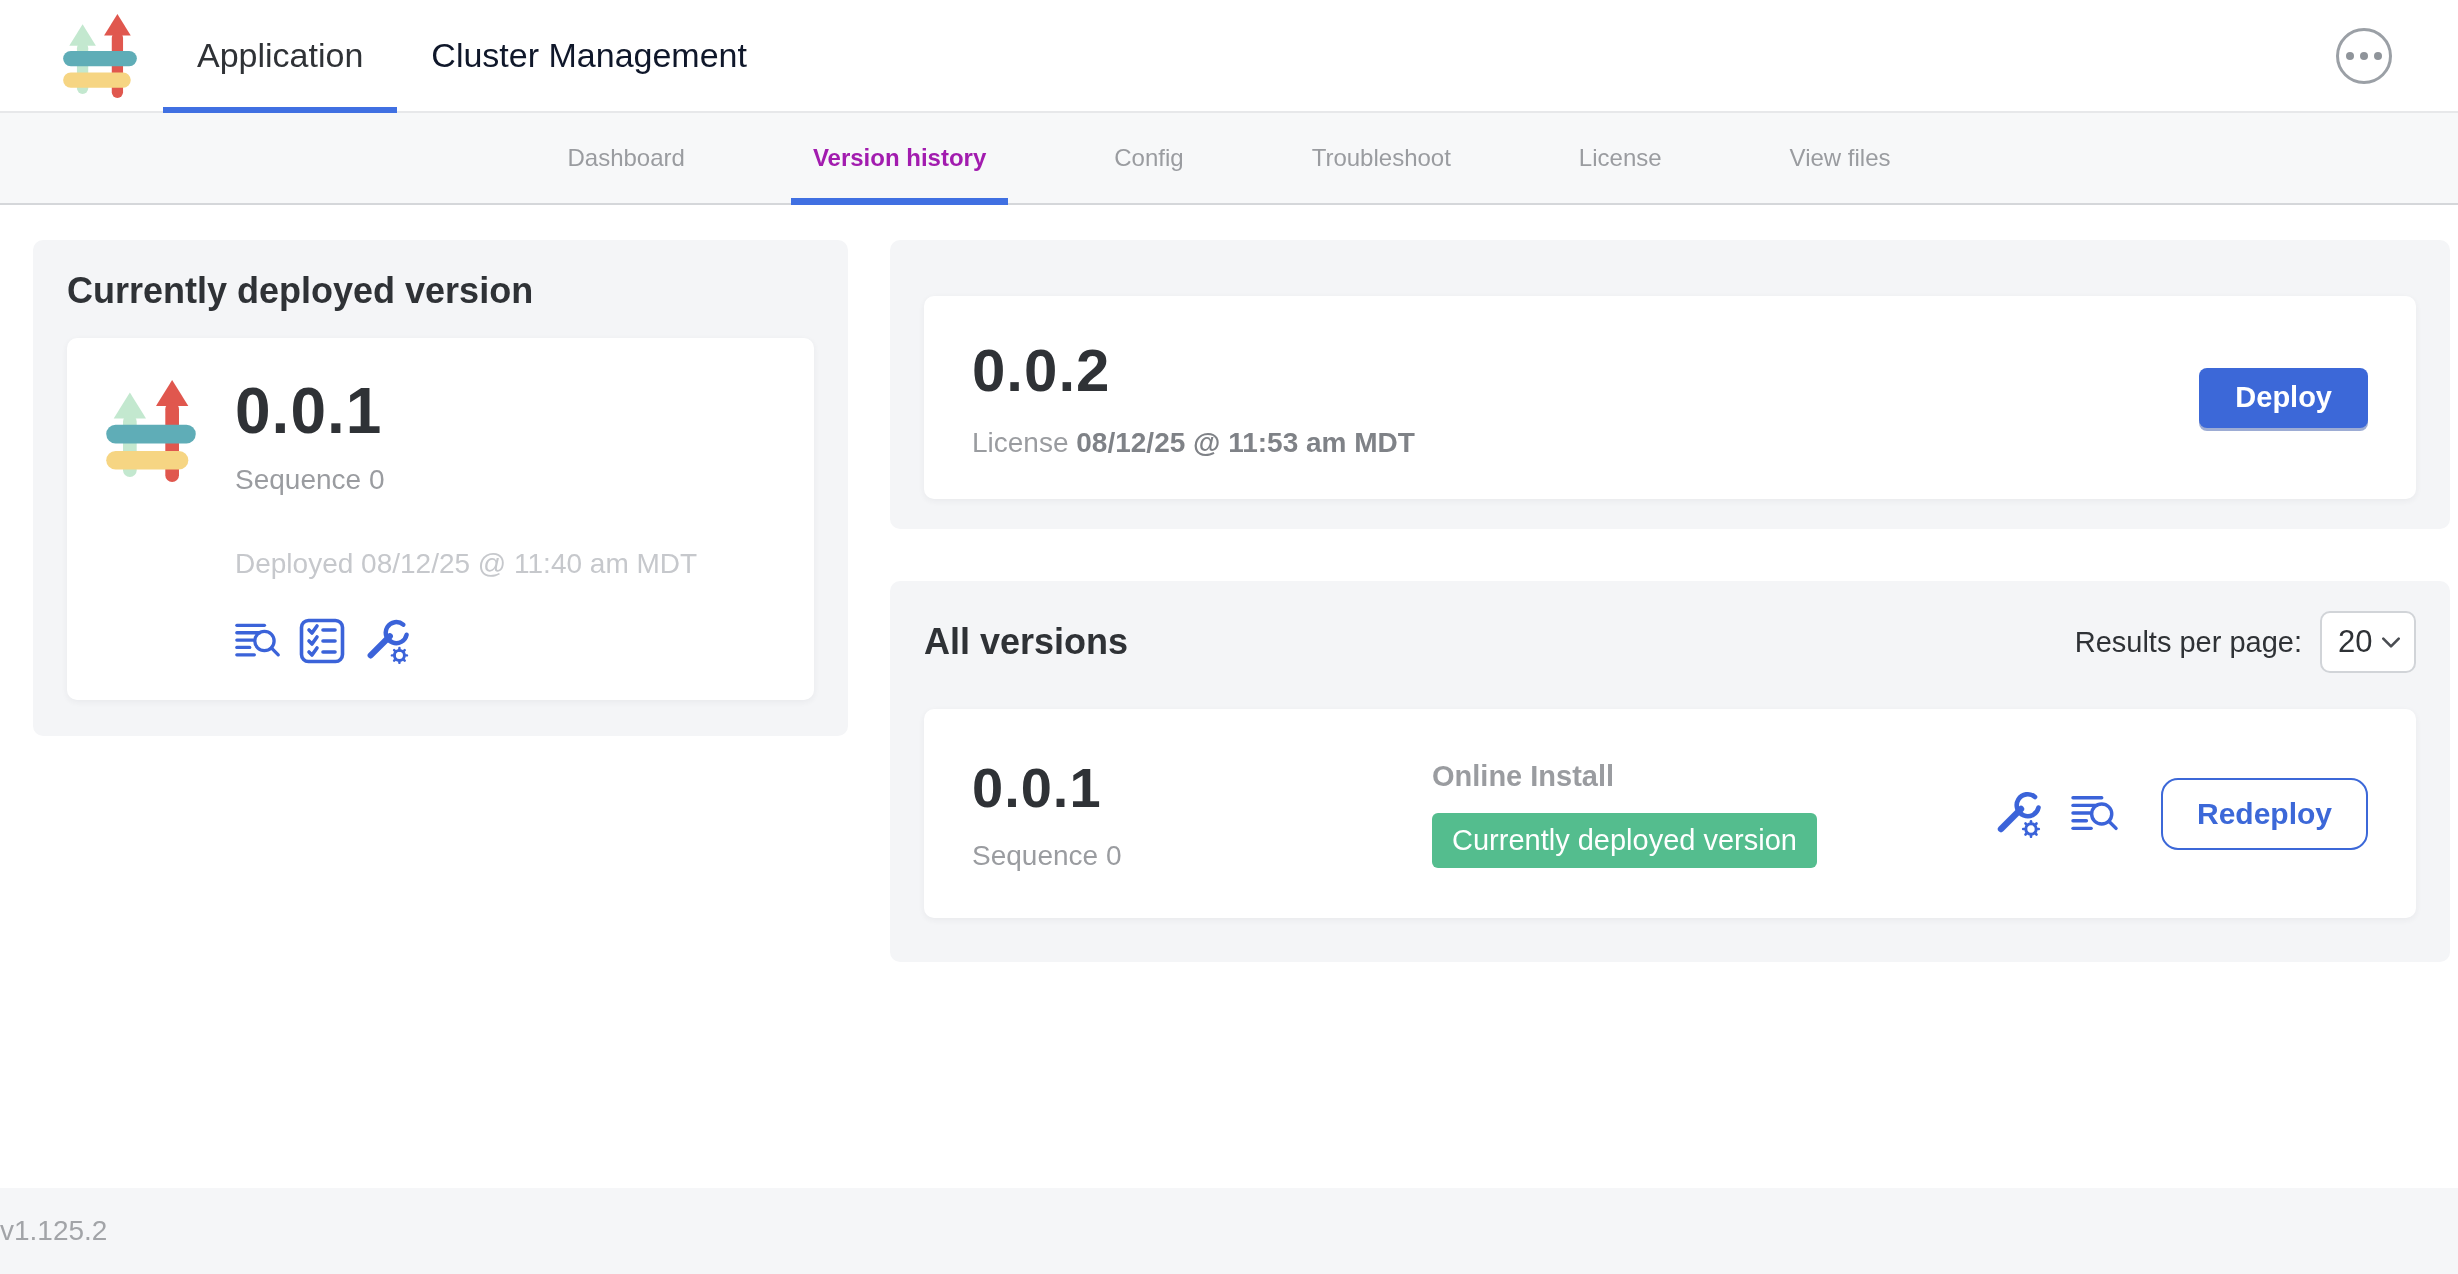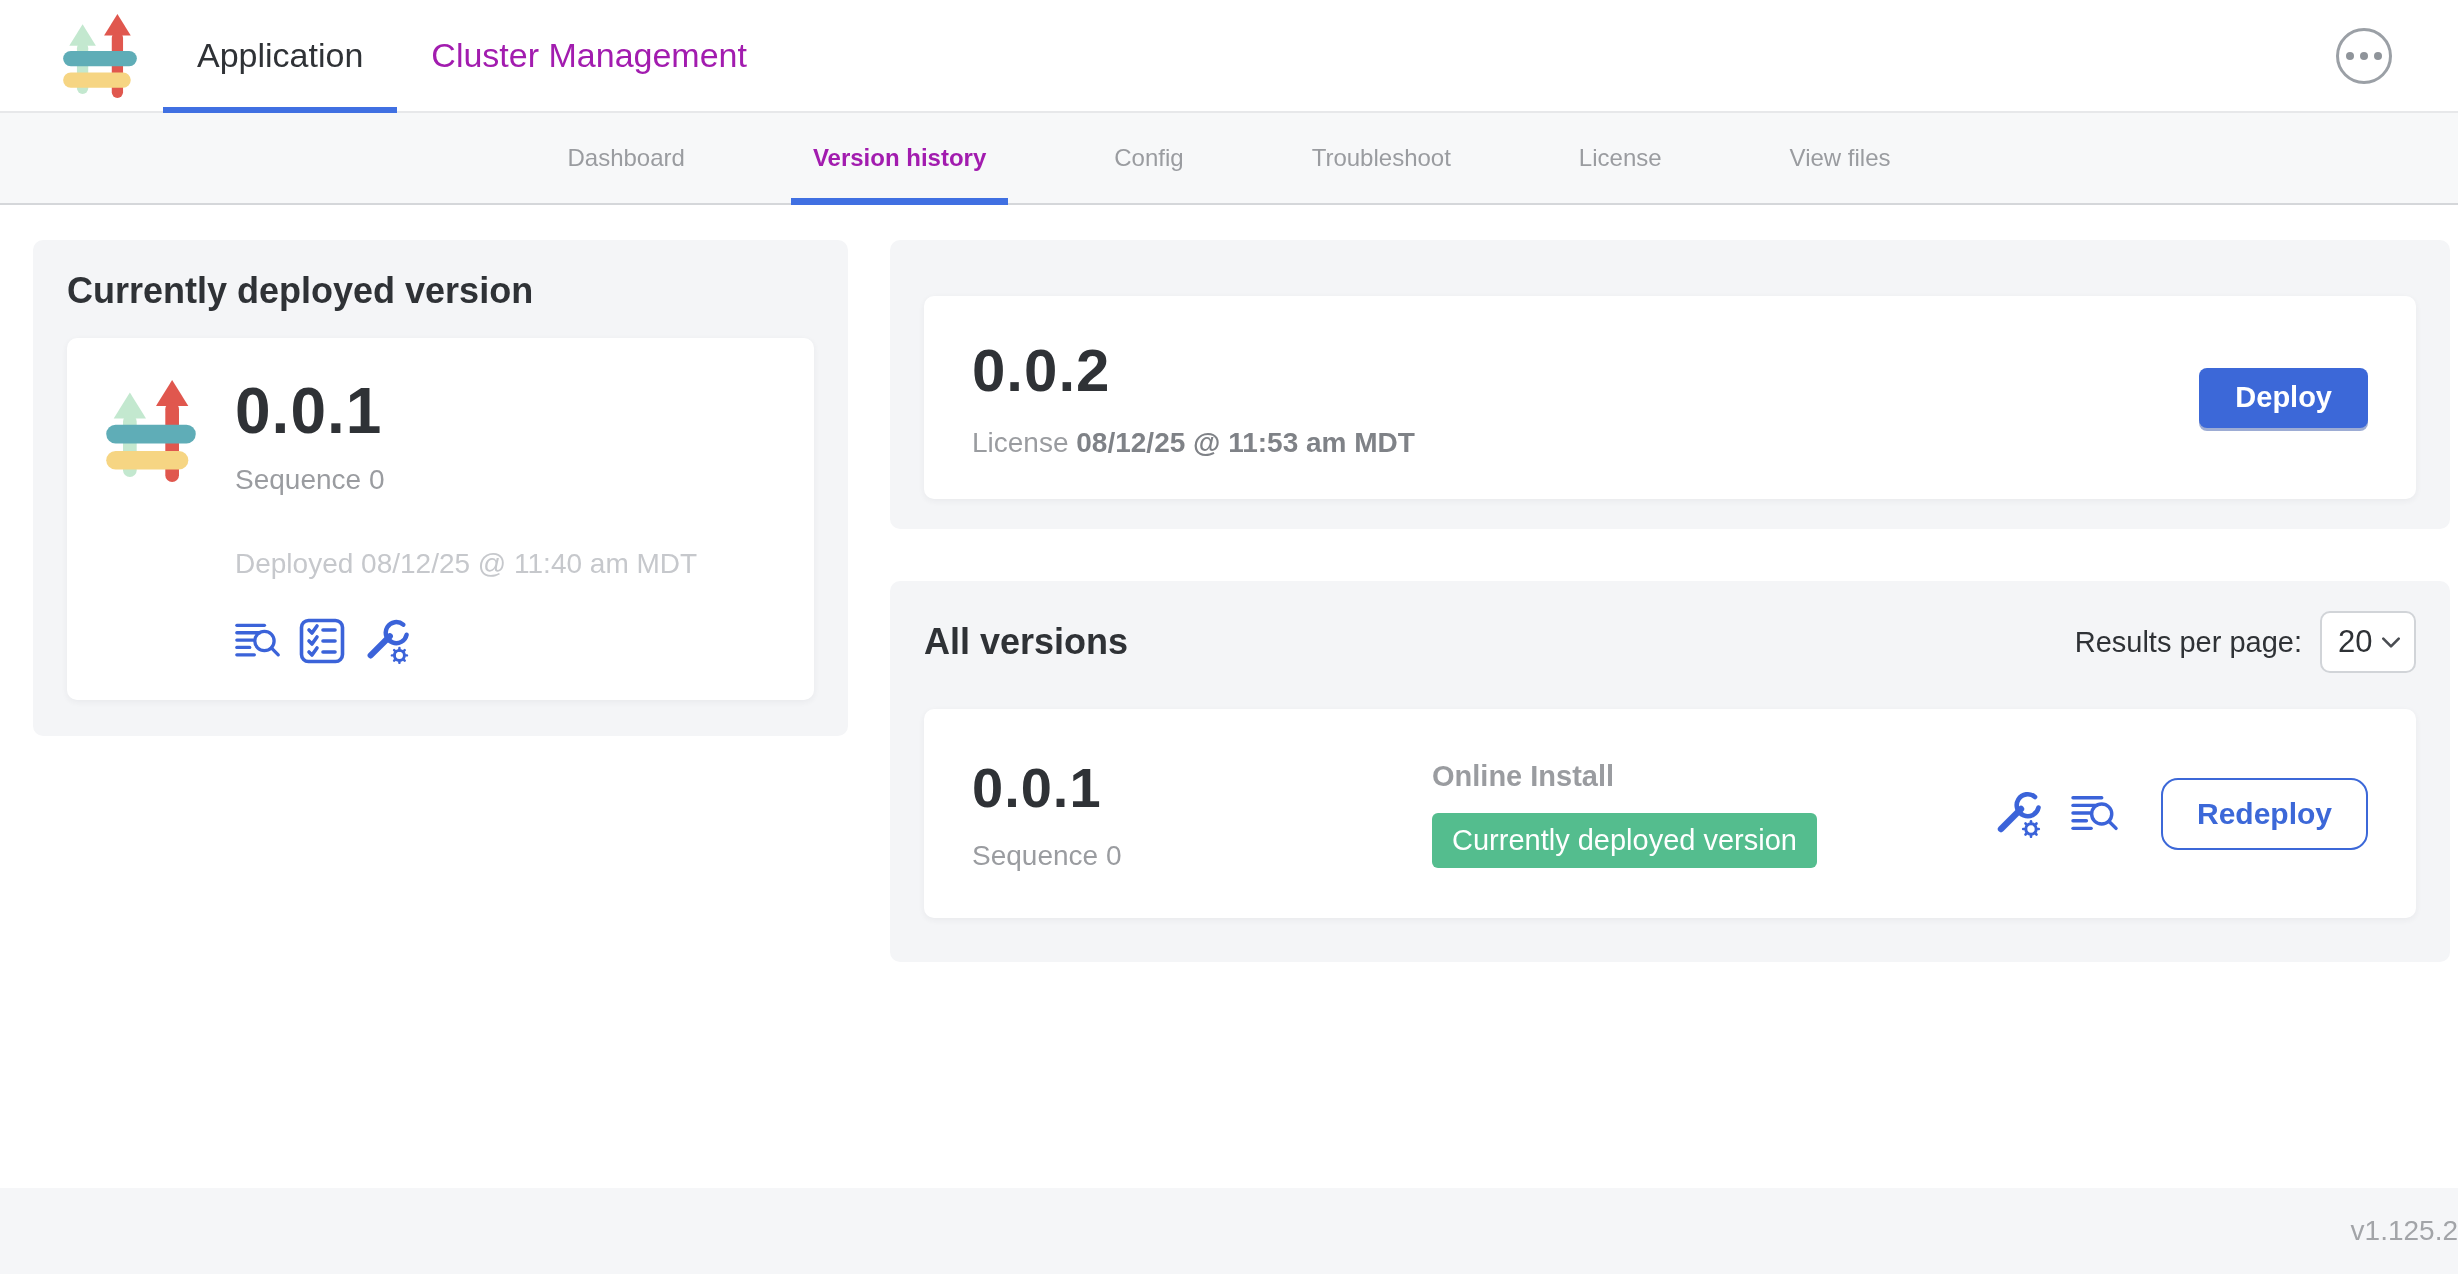--- a/index.html
+++ b/index.html
@@ -15,21 +15,21 @@
   }
   *{margin:0;padding:0;box-sizing:border-box;}
   html,body{width:2458px;height:1274px;overflow:hidden;}
   body{font-family:"Liberation Sans","DejaVu Sans",sans-serif;background:#fff;color:var(--dark);}
   .page{width:2458px;height:1274px;display:flex;flex-direction:column;}
 
   
   .topnav{height:113px;background:#fff;border-bottom:2px solid #e7e8ea;display:flex;align-items:stretch;padding-left:63px;flex:0 0 auto;}
   .logo-wrap{display:flex;align-items:center;margin-right:26px;}
   .top-tabs{display:flex;align-items:stretch;}
-  .top-tab{display:flex;align-items:center;padding:0 34px;font-size:34px;color:#a21caf;position:relative;cursor:pointer;white-space:nowrap;}
+  .top-tab{display:flex;align-items:center;padding:0 34px;font-size:34px;color:#0f172a;position:relative;cursor:pointer;white-space:nowrap;}
   .top-tab.active{font-weight:500;color:#2f3236;}
   .top-tab.active::after{content:"";position:absolute;left:0;right:0;bottom:-2px;height:6px;background:var(--underline);}
   .topnav-spacer{flex:1;}
   .more-btn{align-self:center;margin-right:66px;width:56px;height:56px;border-radius:50%;border:3px solid #9ba0a6;display:flex;align-items:center;justify-content:center;gap:6px;cursor:pointer;background:#fff;}
   .more-btn .dot{width:8px;height:8px;border-radius:50%;background:#8f949a;}
 
   
   .subnav{height:92px;background:#f7f8f9;border-bottom:2px solid #d5d7da;display:flex;justify-content:center;align-items:stretch;gap:84px;flex:0 0 auto;}
   .sub-tab{display:flex;align-items:center;padding:16px 22px;font-size:24px;color:var(--gray);position:relative;cursor:pointer;white-space:nowrap;}
   .sub-tab.active{color:#a21caf;font-weight:700;}
@@ -73,21 +73,21 @@
   .vr-version .big{font-size:56px;font-weight:bold;color:#2f3236;letter-spacing:1px;}
   .vr-version .seq{margin-top:20px;font-size:28px;color:var(--gray);}
   .vr-version{flex:0 0 460px;}
   .vr-status{flex:1 1 auto;}
   .install-type{font-size:29px;font-weight:600;color:var(--gray);}
   .status-badge{display:inline-block;margin-top:20px;background:var(--badge-green);color:#fff;font-size:29px;padding:11px 20px;border-radius:6px;}
   .vr-actions{flex:0 0 auto;display:flex;align-items:center;gap:30px;}
   .redeploy-btn{margin-left:12px;background:#fff;border:2.5px solid #3c68d8;color:#3c68d8;font-size:30px;font-weight:bold;border-radius:17px;height:72px;padding:0 34px;cursor:pointer;font-family:inherit;}
 
   
-  .footer{flex:0 0 86px;background:#f5f6f8;display:flex;align-items:center;justify-content:flex-end;}
+  .footer{flex:0 0 86px;background:#f5f6f8;display:flex;align-items:center;justify-content:flex-start;}
   .footer-text{font-size:28px;color:#a2a4a8;}
   svg{display:block;}
 </style>
 </head>
 <body>
 
 <div class="page">
 
   <header class="topnav">
     <div class="logo-wrap">

